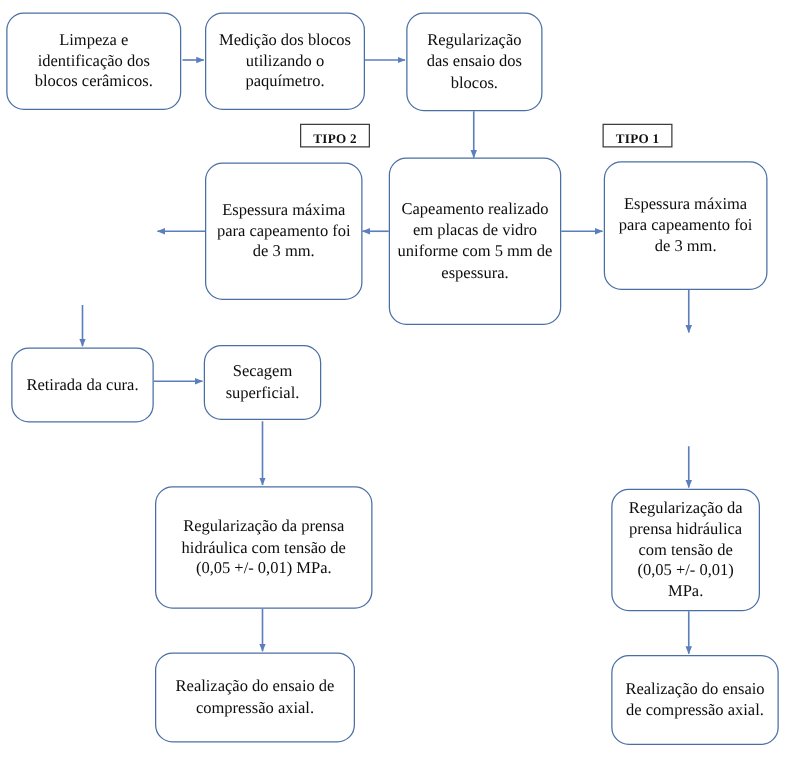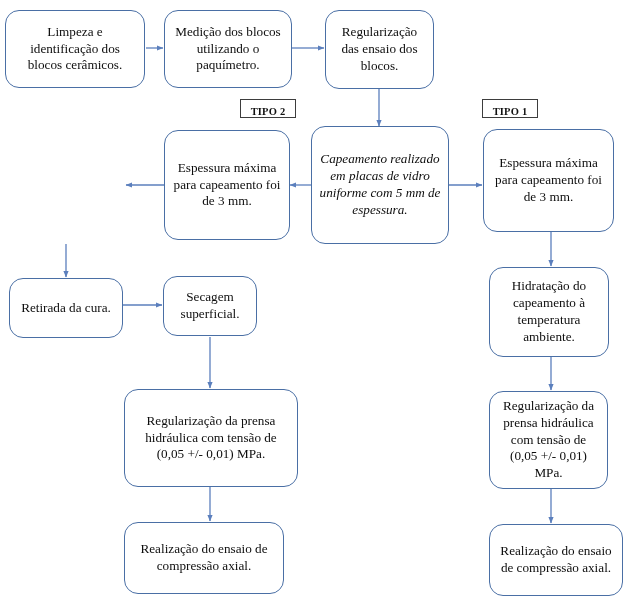--- a/index.html
+++ b/index.html
@@ -122,39 +122,36 @@
 
   <div class="tag" style="left:482px; top:99px; width:56px; height:19px;">
     <span>TIPO 1</span>
   </div>
 
 
   <div class="node" style="left:164px; top:130px; width:126px; height:110px;">
     <span>Espessura máxima para capeamento foi de 3 mm.</span>
   </div>
 
-  <div class="node" style="left:311px; top:126px; width:138px; height:118px;font-style:italic;">
+  <div class="node" style="left:311px; top:126px; width:138px; height:134px;">
     <span>Capeamento realizado em placas de vidro uniforme com 5 mm de espessura.</span>
   </div>
 
   <div class="node" style="left:483px; top:129px; width:131px; height:103px;">
     <span>Espessura máxima para capeamento foi de 3 mm.</span>
   </div>
 
   <div class="node" style="left:9px; top:278px; width:114px; height:60px;">
     <span>Retirada da cura.</span>
   </div>
 
   <div class="node" style="left:163px; top:276px; width:94px; height:60px;">
     <span>Secagem superficial.</span>
   </div>
 
-  <div class="node" style="left:489px; top:267px; width:120px; height:90px;">
-    <span>Hidratação do capeamento à temperatura ambiente.</span>
-  </div>
 
   <div class="node" style="left:124px; top:389px; width:174px; height:98px;">
     <span>Regularização da prensa hidráulica com tensão de (0,05 +/- 0,01) MPa.</span>
   </div>
 
   <div class="node" style="left:489px; top:391px; width:119px; height:98px;">
     <span>Regularização da prensa hidráulica com tensão de (0,05 +/- 0,01) MPa.</span>
   </div>
 
   <div class="node" style="left:124px; top:522px; width:160px; height:72px;">

